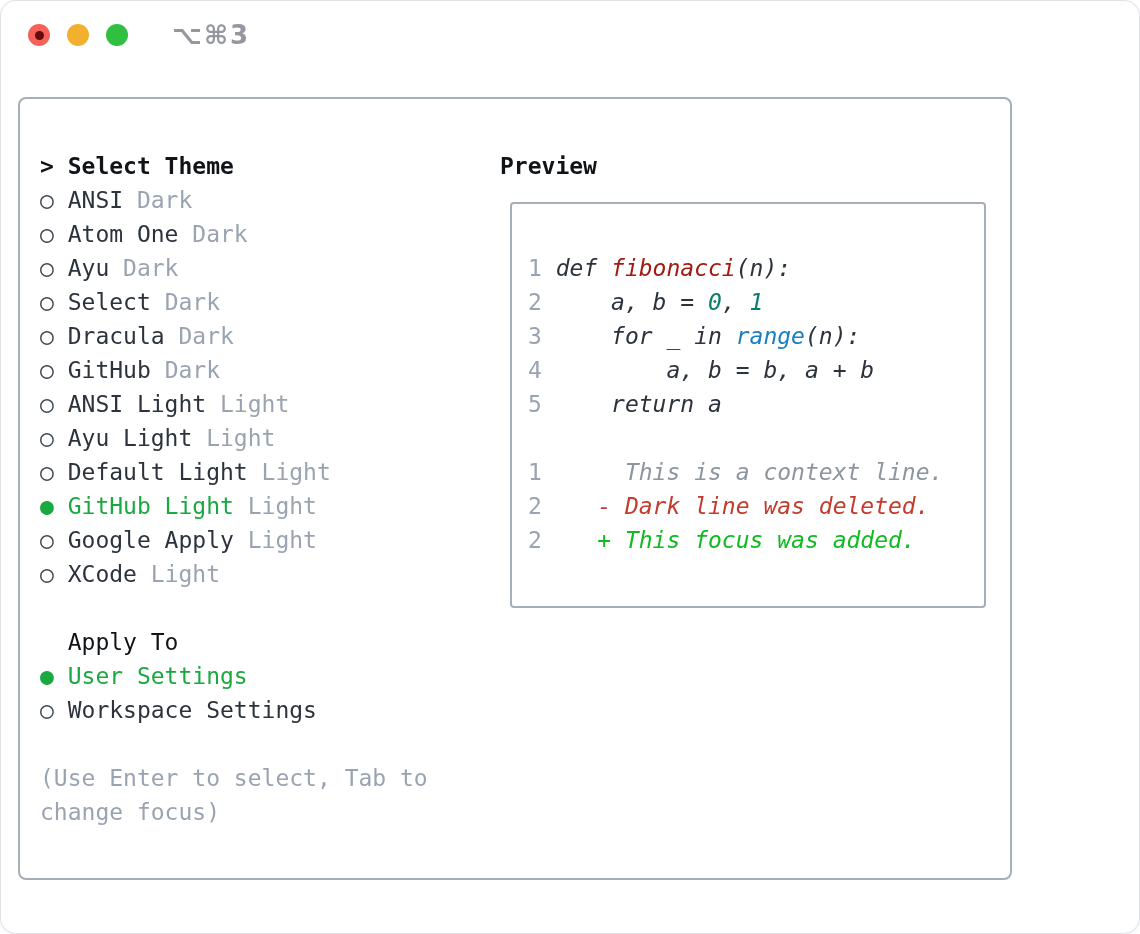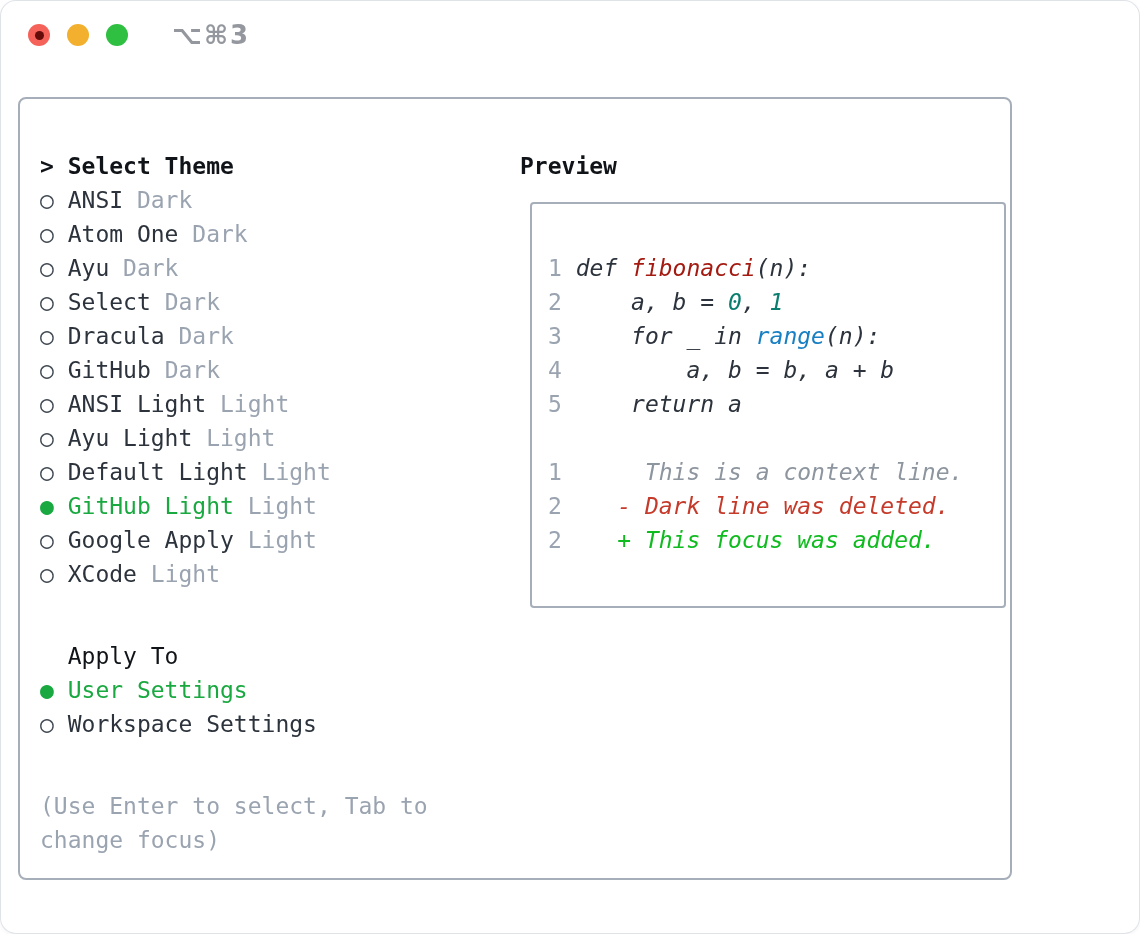--- a/index.html
+++ b/index.html
@@ -29,24 +29,24 @@
            padding:50px 0 0 20px;font-size:23px;line-height:34px;color:var(--text-dark);}
   .row{display:flex;white-space:pre;}
   .marker{display:inline-block;width:2ch;flex:none;color:#444c55;}
   .marker.sel{color:var(--green);}
   .prompt{font-weight:700;color:var(--header-black);}
   .hdr{font-weight:700;color:var(--header-black);}
   .hdr-plain{color:var(--header-black);}
   .t-name{color:var(--text-dark);}
   .t-name.sel{color:var(--green);}
   .t-tag{color:var(--muted);margin-left:1ch;}
-  .gap-top{margin-top:48px;}
+  .gap-top{margin-top:34px;}
   .hint{color:var(--muted);}
   
-  .preview-col{position:absolute;left:520px;top:149px;font-size:23px;line-height:34px;}
+  .preview-col{position:absolute;left:500px;top:149px;font-size:23px;line-height:34px;}
   .preview-label{font-weight:700;color:var(--header-black);}
   .preview-box{margin-left:10px;margin-top:19px;width:476px;height:406px;box-sizing:border-box;
                border:2px solid var(--border);border-radius:4px;background:#fff;
                padding:47px 0 0 16px;overflow:hidden;}
   .pline{display:flex;}
   .ln{display:inline-block;width:2ch;flex:none;color:var(--muted);}
   .lc{white-space:pre;font-style:italic;}
   .diff-group{margin-top:34px;}
   .tk-pl{color:var(--text-dark);}
   .tk-kw{color:var(--text-dark);margin-top:36px;}

